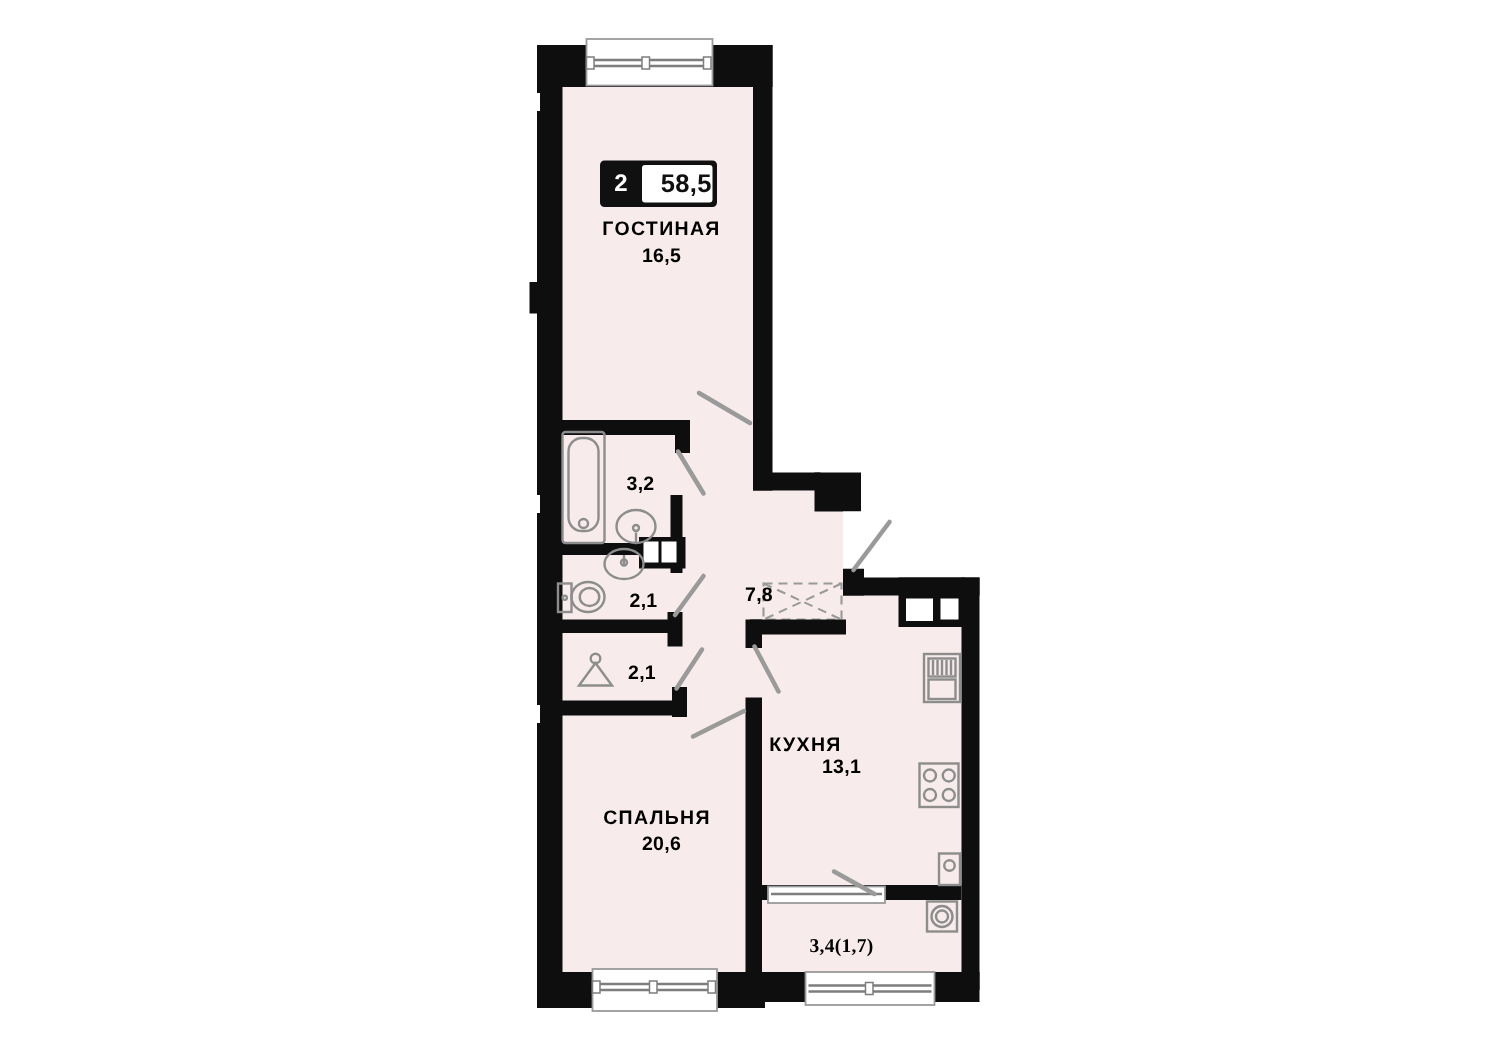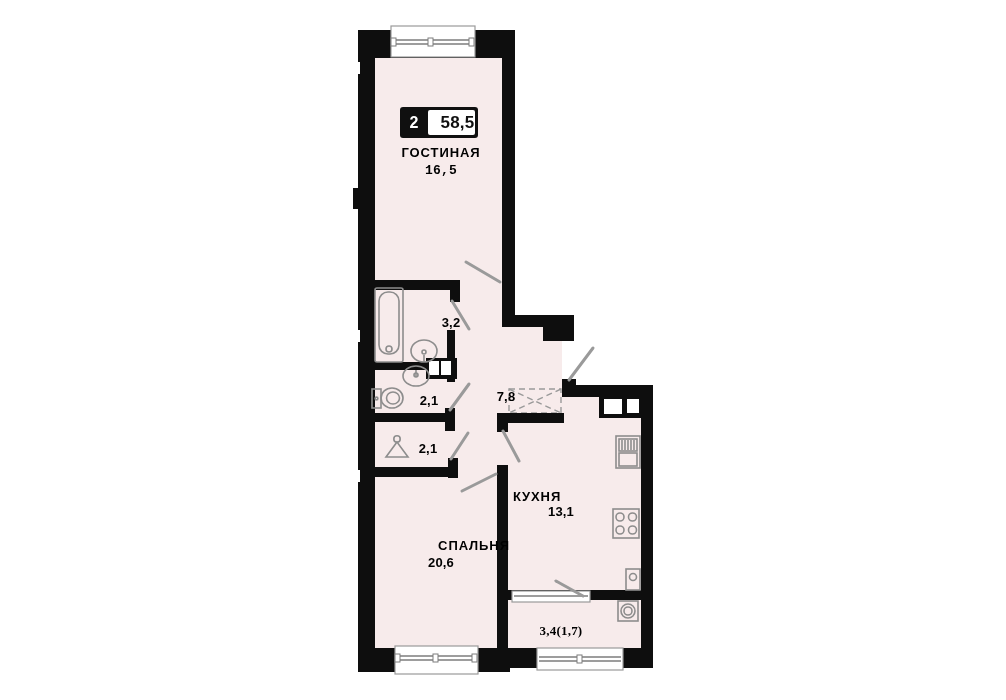--- a/index.html
+++ b/index.html
@@ -208,31 +208,31 @@
   </svg>
 
   <div class="badge">
     <span class="badge-rooms">2</span>
     <span class="badge-area-box">
       <span class="badge-area">58,5</span>
     </span>
   </div>
 
   <div class="lbl room-name" style="left:441px; top:152px;">ГОСТИНАЯ</div>
-  <div class="lbl room-area" style="left:441px; top:170px;font-family:Liberation Mono, monospace;">16,5</div>
-
-  <div class="lbl room-area" style="left:451px; top:322px;">3,2</div>
+  <div class="lbl room-area" style="left:441px; top:170px;">16,5</div>
+
+  <div class="lbl room-area" style="left:427px; top:322px;">3,2</div>
 
   <div class="lbl room-area" style="left:506px; top:380px;margin-top:16px;">7,8</div>
 
   <div class="lbl room-area" style="left:429px; top:400px;">2,1</div>
 
   <div class="lbl room-area" style="left:428px; top:448px;">2,1</div>
 
-  <div class="lbl room-name" style="left:438px; top:545px;margin-left:36px;">СПАЛЬНЯ</div>
+  <div class="lbl room-name" style="left:438px; top:545px;">СПАЛЬНЯ</div>
   <div class="lbl room-area" style="left:441px; top:562px;">20,6</div>
 
   <div class="lbl room-name" style="left:537px; top:496px;">КУХНЯ</div>
   <div class="lbl room-area" style="left:561px; top:511px;">13,1</div>
 
   <div class="lbl room-area" style="left:561px; top:630px;font-family:Liberation Serif, serif;">3,4(1,7)</div>
 
 </div>
 
 </body></html>

